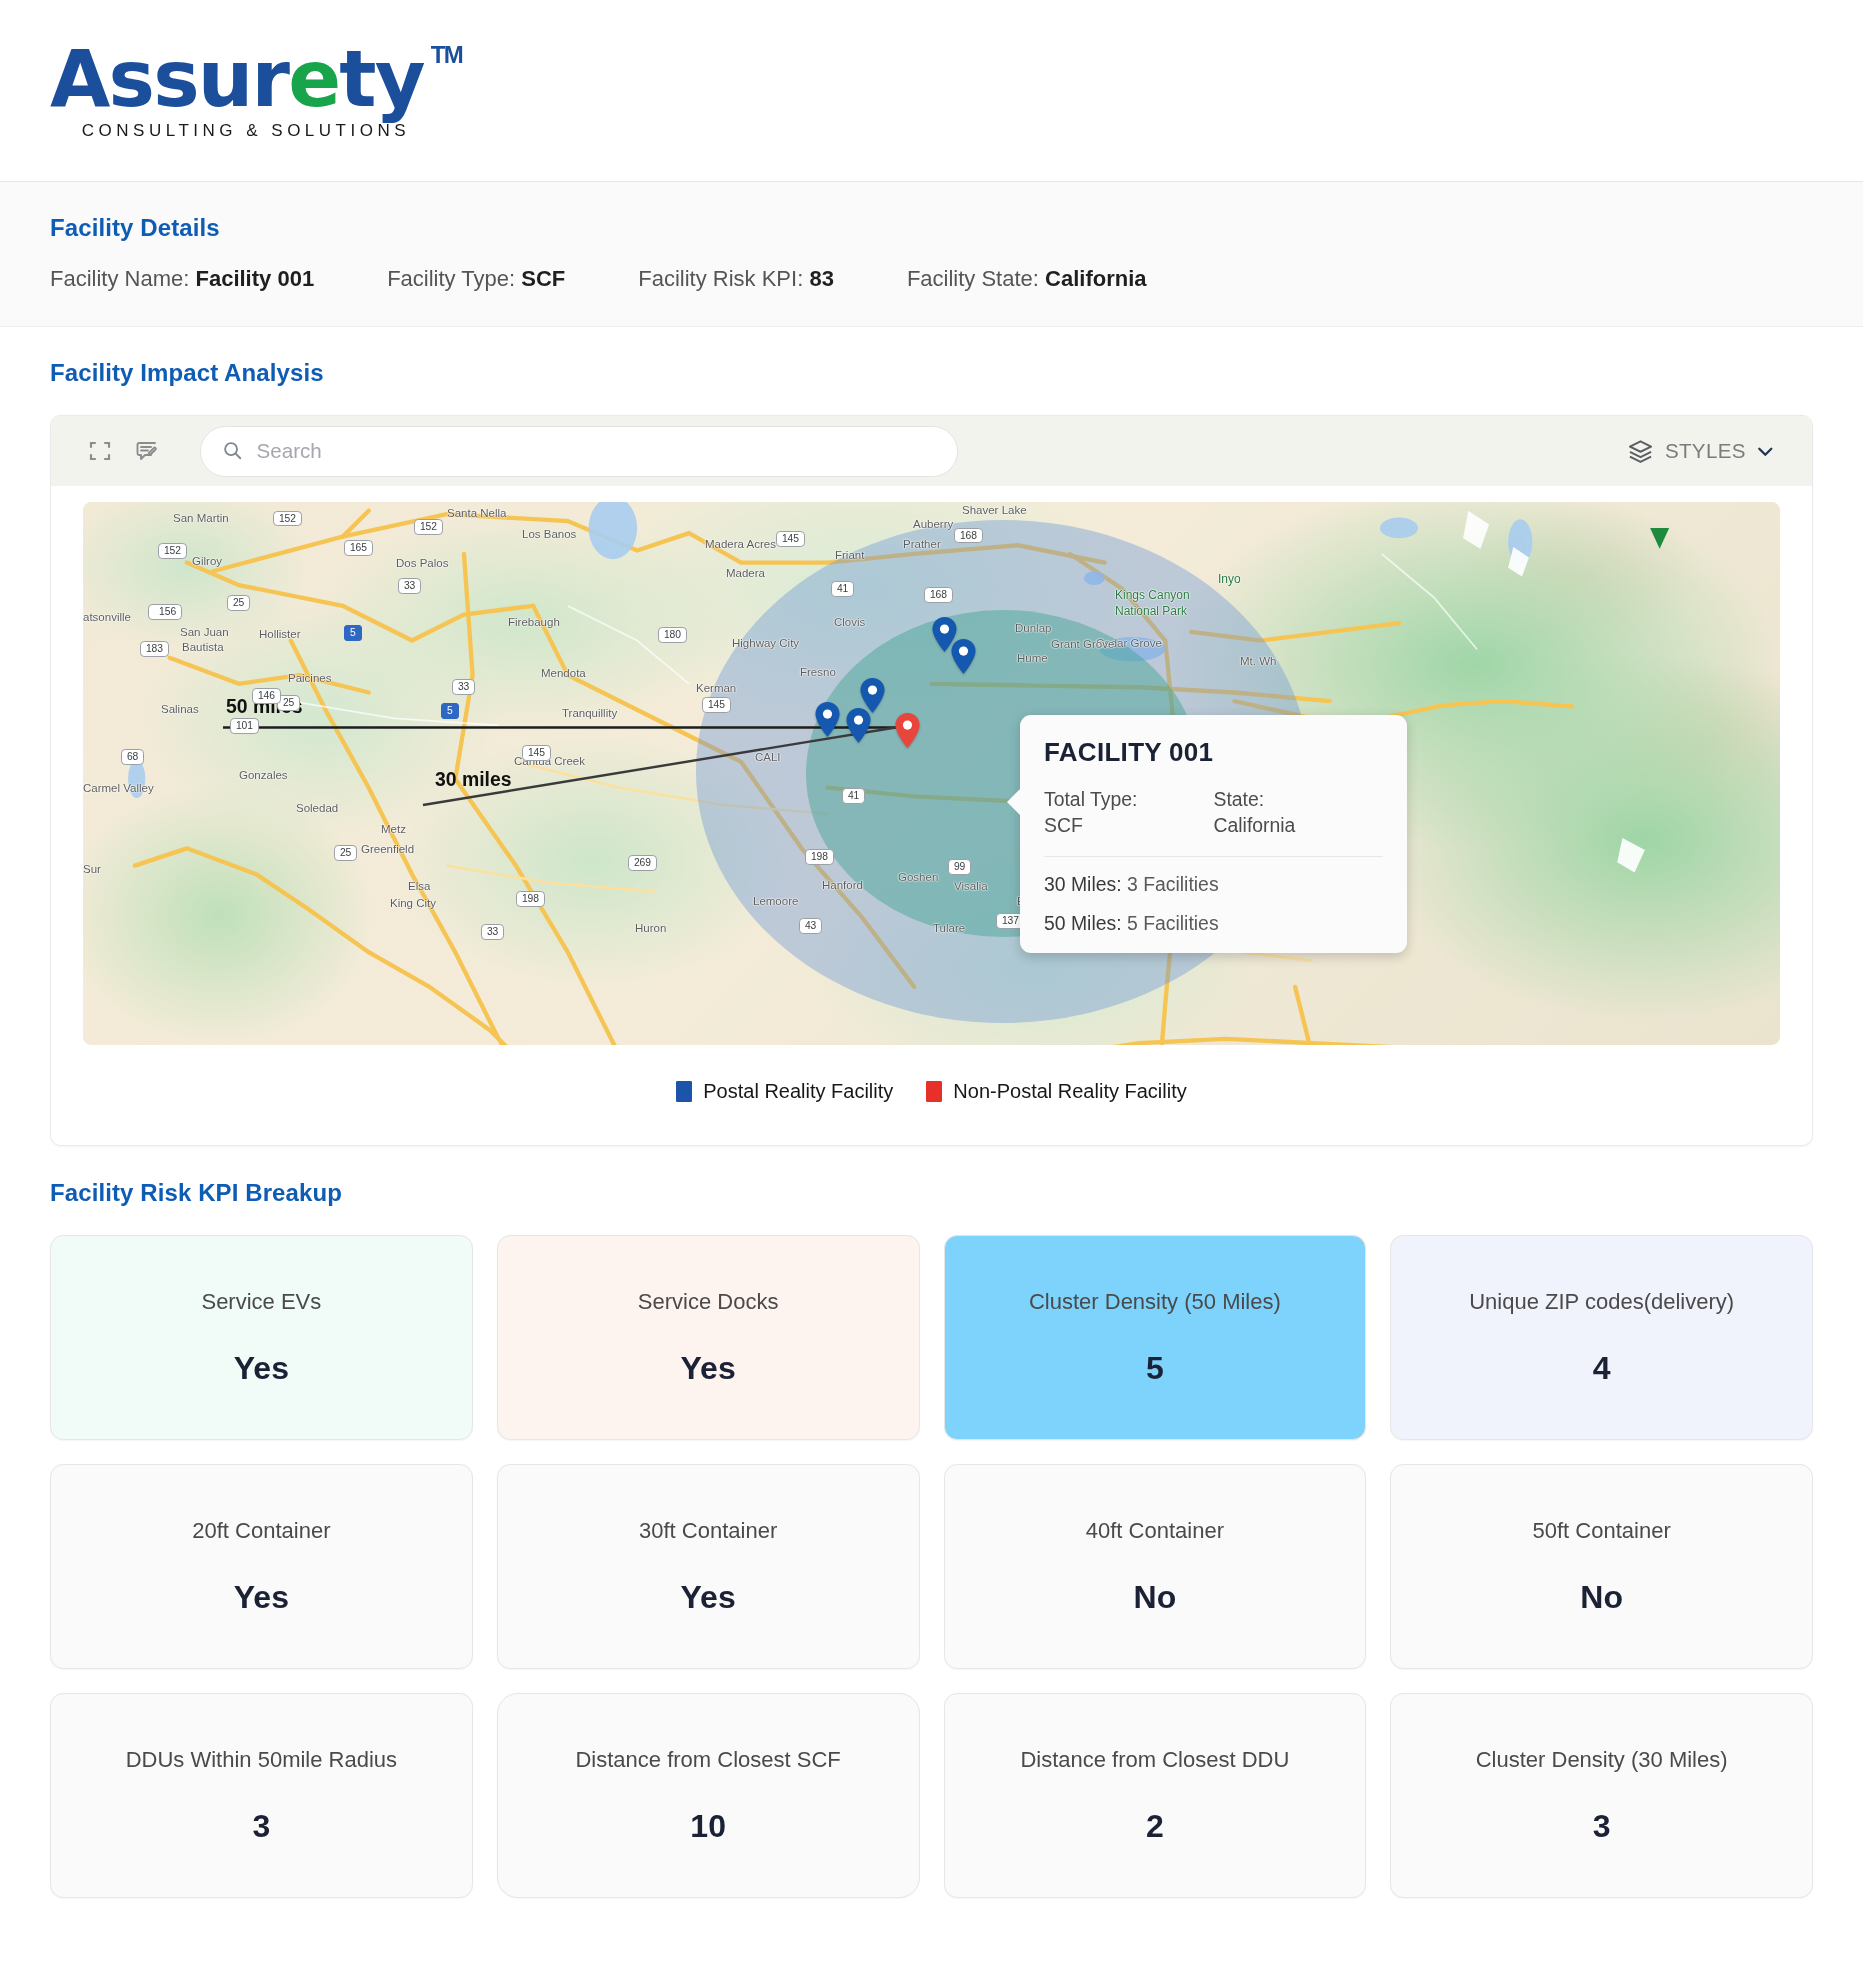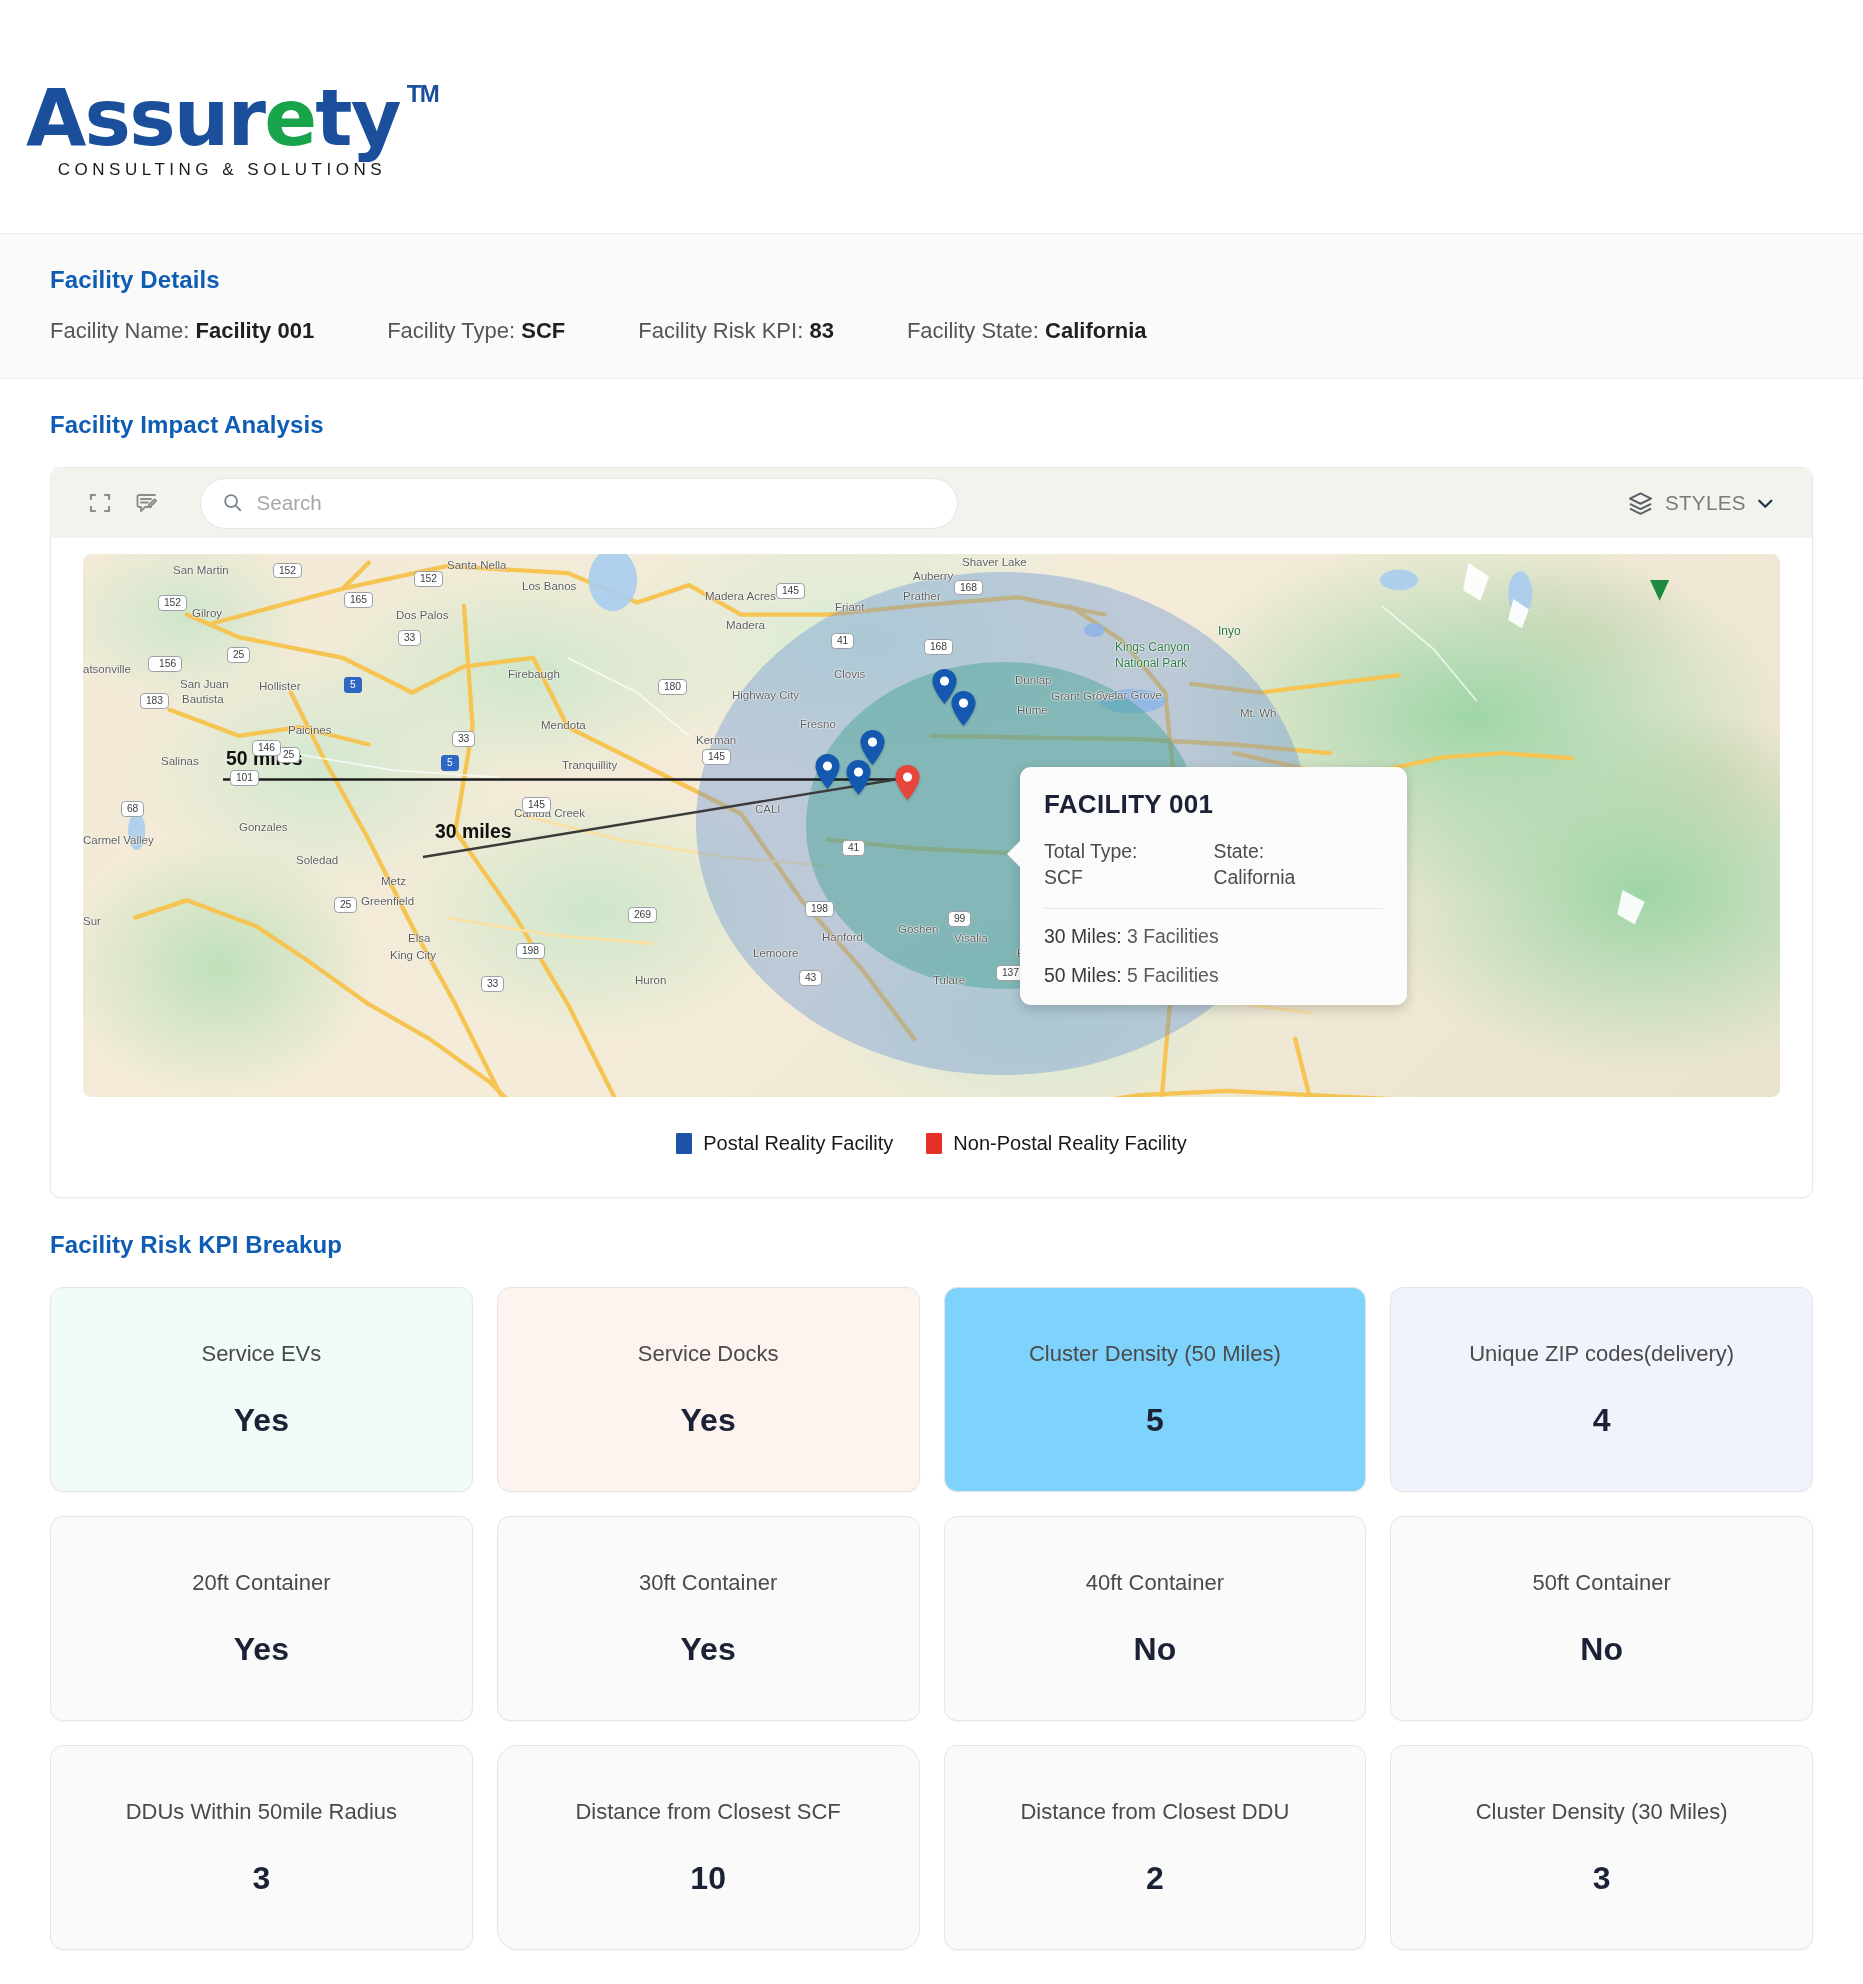--- a/index.html
+++ b/index.html
@@ -6,27 +6,26 @@
   html, body {
     width: 1863px;
     background: #ffffff;
     font-family: "Liberation Sans", sans-serif;
     -webkit-font-smoothing: antialiased;
   }
   body { width: 1863px; min-height: 1985px; position: relative; overflow-x: hidden; }
 
   
   .logo-bar {
-    height: 208px;
+    height: 182px;
     background: #ffffff;
     display: flex;
     align-items: center;
-    padding-left: 26px;
+    padding-left: 50px;
     border-bottom: 0.6px solid #e8e8e8;
-    margin-top: 26px;
   }
   .logo-wrap { position: relative; display: inline-block; }
   .logo-word {
     font-family: "DejaVu Sans", sans-serif;
     font-size: 78px;
     font-weight: 700;
     color: #1b4f9c;
     letter-spacing: -1.8px;
     line-height: 1;
     position: relative;

